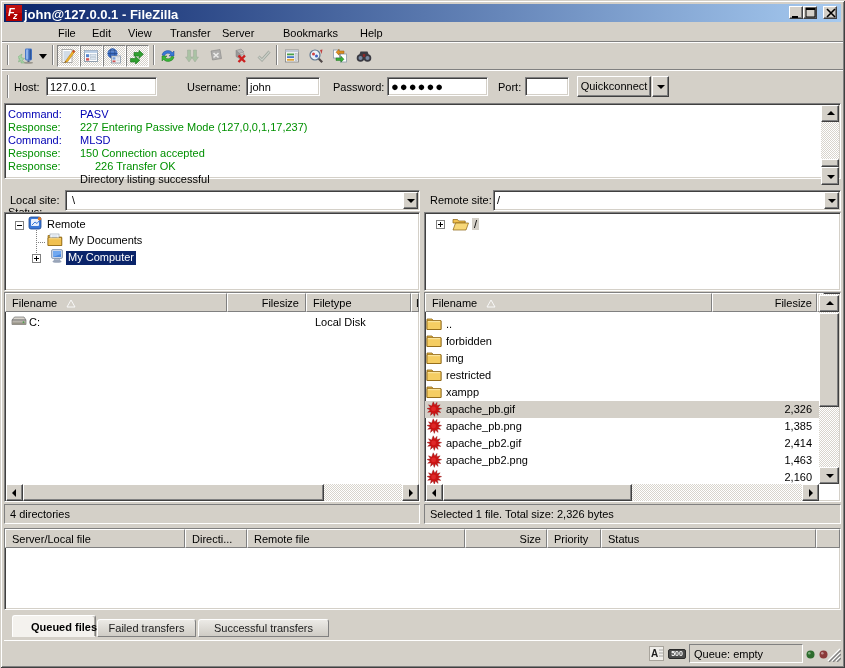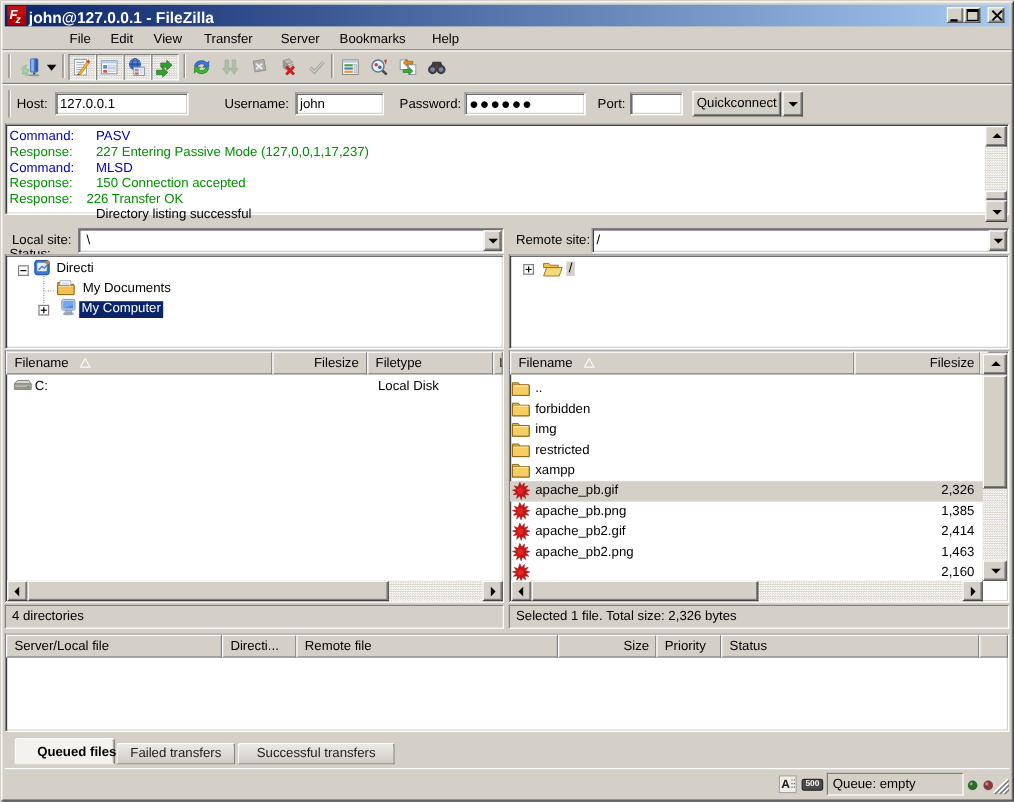--- a/index.html
+++ b/index.html
@@ -74,21 +74,21 @@
     <div class="winbtn" style="left:819px;"><svg width="14" height="12" viewBox="0 0 14 12">
           <path d="M3 2 L11 10 M11 2 L3 10" stroke="#000" stroke-width="1.6"></path>
         </svg></div>
   </div>
 
   <div class="abs" id="menubar" style="left:4px;top:22px;width:837px;height:19px;">
     <div class="menuitem" style="left:6px;">File</div>
     <div class="menuitem" style="left:40px;">Edit</div>
     <div class="menuitem" style="left:76px;">View</div>
     <div class="menuitem" style="left:118px;">Transfer</div>
-    <div class="menuitem" style="left:182px;">Server</div>
+    <div class="menuitem" style="left:170px;">Server</div>
     <div class="menuitem" style="left:231px;">Bookmarks</div>
     <div class="menuitem" style="left:308px;">Help</div>
   </div>
   <div class="hgroove" style="top:41px;"></div>
 
   <div class="abs" id="toolbar" style="left:0;top:43px;width:845px;height:27px;">
     <div class="vsep" style="left:7px;top:2px;height:20px;"></div>
 
     <svg class="abs" style="left:18px;top:5px;" width="16" height="16" viewBox="0 0 16 16">
       <path d="M0.5 8.5 l3.5 -2.5 -1 3.5 3.5 1 -2.5 2 3.5 2.5 -4.5 0 0 -2.5 -2.5 1.5 1 -3.5 -2.5 -1 z" fill="#a8d4a8" stroke="#78a878" stroke-width="0.5"></path>
@@ -240,21 +240,21 @@
   <div class="abs sunken2" id="logpanel" style="left:4px;top:103px;width:837px;height:76px;">
     <div class="row" style="left:3px;top:4px;color:#0000b4;">Command:</div>
       <div class="row" style="left:75px;top:4px;color:#0000b4;">PASV</div>
     <div class="row" style="left:3px;top:17px;color:#009000;">Response:</div>
       <div class="row" style="left:75px;top:17px;color:#009000;">227 Entering Passive Mode (127,0,0,1,17,237)</div>
     <div class="row" style="left:3px;top:30px;color:#0000b4;">Command:</div>
       <div class="row" style="left:75px;top:30px;color:#0000b4;">MLSD</div>
     <div class="row" style="left:3px;top:43px;color:#009000;">Response:</div>
       <div class="row" style="left:75px;top:43px;color:#009000;">150 Connection accepted</div>
     <div class="row" style="left:3px;top:56px;color:#009000;">Response:</div>
-      <div class="row" style="left:67px;top:56px;color:#009000;">226 Transfer OK</div>
+      <div class="row" style="left:90px;top:56px;color:#009000;">226 Transfer OK</div>
     <div class="row" style="left:3px;top:59px;color:#000;margin-top:43px;">Status:</div>
       <div class="row" style="left:75px;top:69px;color:#000;">Directory listing successful</div>
 
     <div class="abs" style="left:816px;top:1px;width:18px;height:80px;background:#d4d0c8;">
       <div class="track" style="left:0;top:0;width:18px;height:80px;"></div>
       <div class="sbtn" style="left:0;top:0;width:18px;height:17px;">
           <div class="arrow" style="left:5px;top:5px;border-left:4px solid transparent;border-right:4px solid transparent;border-bottom:4px solid #000;"></div>
         </div>
       <div class="thumb" style="left:0;top:54px;width:18px;height:8px;"></div>
       <div class="sbtn" style="left:0;top:62px;width:18px;height:18px;">
@@ -276,21 +276,21 @@
 
     <div class="dotv" style="left:31px;top:17px;height:30px;"></div>
     <div class="doth" style="left:31px;top:29px;width:10px;"></div>
     <div class="pmbox" style="left:10px;top:8px;"></div>
     <svg class="abs" style="left:23px;top:3px;" width="15" height="15" viewBox="0 0 15 15">
       <rect x="1" y="1" width="12" height="12" rx="2" fill="#3a78d8" stroke="#1c4890" stroke-width="0.8"></rect>
       <rect x="3" y="3" width="8" height="7" rx="1" fill="#e8f0fc"></rect>
       <path d="M4 9 l3 -3 2 1.5 2 -2.5" stroke="#3a78d8" stroke-width="1" fill="none"></path>
       <circle cx="11.5" cy="2.8" r="1.8" fill="#e07820"></circle>
     </svg>
-    <div class="row" style="left:42px;top:5px;">Directi</div>
+    <div class="row" style="left:42px;top:5px;">Remote</div>
     <svg class="abs" style="left:42px;top:19px;" width="16" height="15" viewBox="0 0 16 15">
       <path d="M1 3.5 l4.5 0 1.2 1.5 8 0 0 8.5 -13.7 0 z" fill="#d8a732" stroke="#8a6210" stroke-width="0.7"></path>
       <rect x="3" y="2" width="9" height="7" fill="#fff" stroke="#8898a8" stroke-width="0.6"></rect>
       <g stroke="#a8c0e0" stroke-width="0.7">
           <path d="M4.5 4 h6"></path>
           <path d="M4.5 5.5 h6"></path>
           <path d="M4.5 7 h4"></path>
         </g>
       <path d="M1 6 l13.7 0 0 7.5 -13.7 0 z" fill="#f0c050" stroke="#8a6210" stroke-width="0.7"></path>
       <path d="M1.7 6.7 l12.3 0" stroke="#f8dc90" stroke-width="1"></path>

